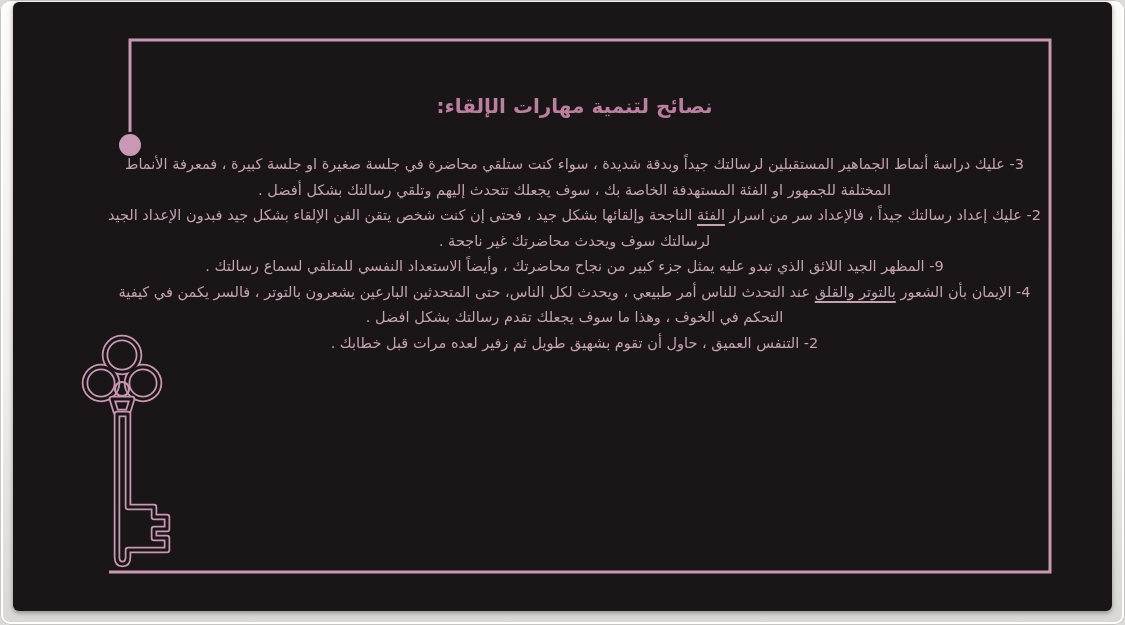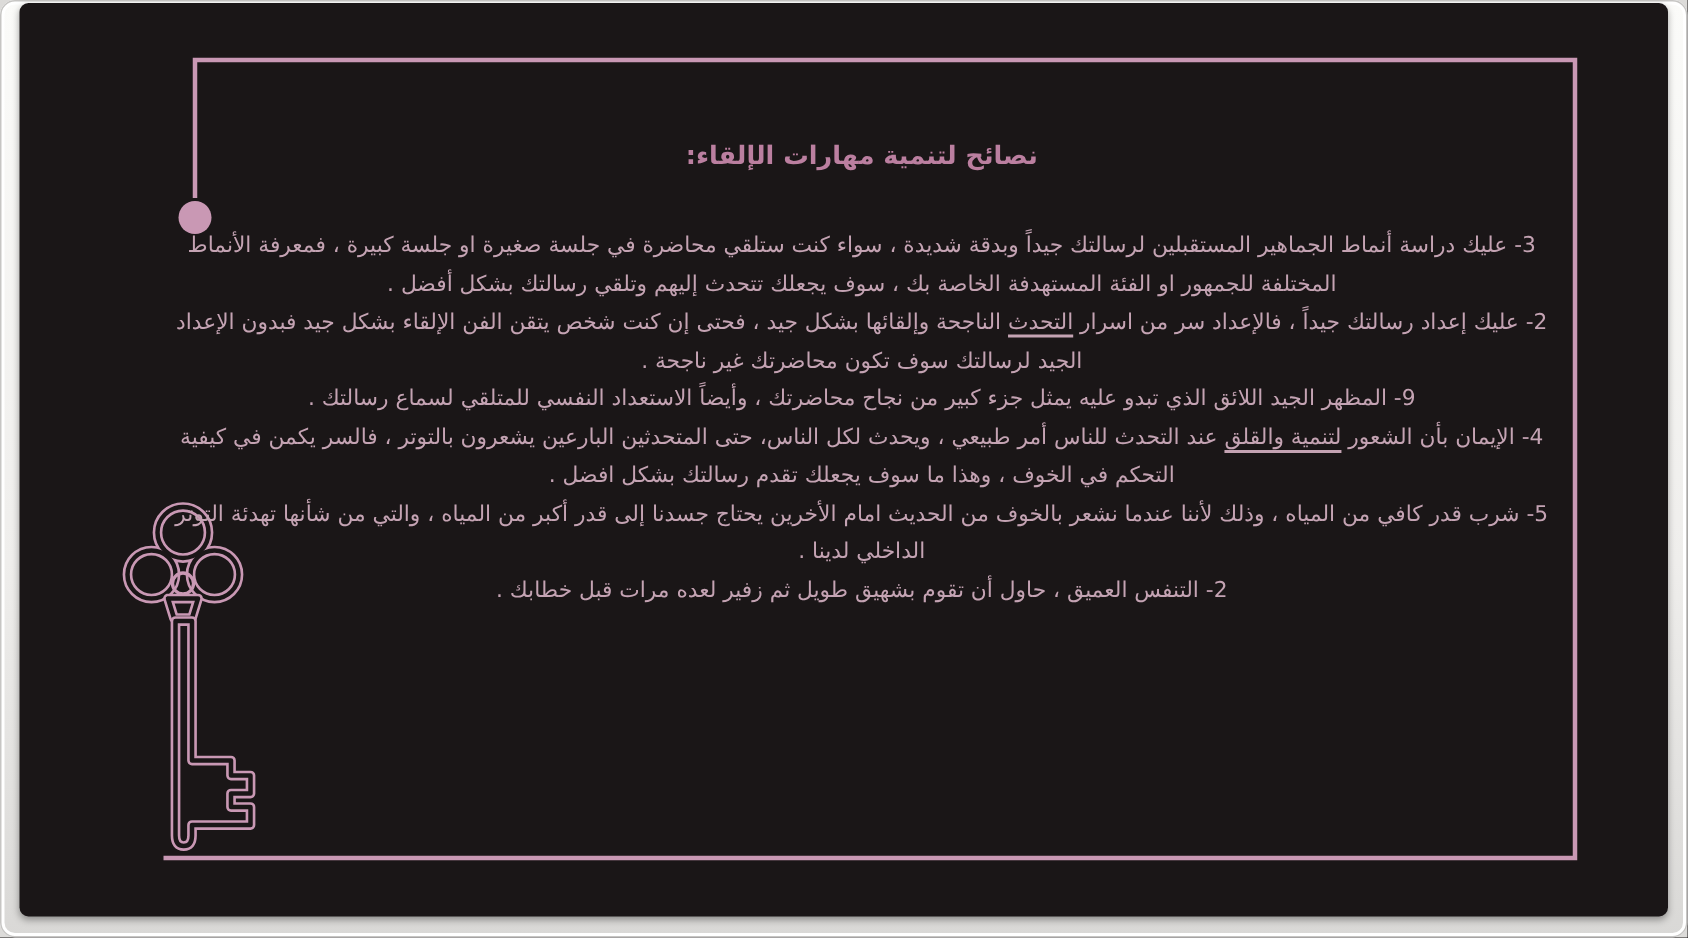--- a/index.html
+++ b/index.html
@@ -28,21 +28,21 @@
   }
   .deco{position:absolute;left:0;top:0;}
   .frame-line{fill:none;stroke:var(--accent);stroke-width:3;}
   .frame-dot{fill:var(--accent);stroke:none;}
   .k-out{fill:none;stroke:var(--accent);stroke-width:6.5;stroke-linejoin:round;stroke-linecap:round;}
   .k-in{fill:none;stroke:var(--bg);stroke-width:3;stroke-linejoin:round;stroke-linecap:round;}
   .k-thin{fill:none;stroke:var(--accent);stroke-width:2.2;}
   .slide-title{
     position:absolute;left:88px;top:92px;width:947px;
     direction:rtl;text-align:center;
-    color:var(--title);font-size:17px;font-weight:bold;
+    color:var(--title);font-size:20px;font-weight:bold;
     letter-spacing:.2px;
   }
   .tips{
     position:absolute;left:88px;top:150px;width:947px;
     direction:rtl;text-align:center;
     color:var(--body);font-size:14.5px;line-height:25.5px;
   }
   .tip{margin:0;}
   .u{text-decoration:underline;text-decoration-thickness:1.5px;text-underline-offset:4px;}
 </style>
@@ -75,20 +75,19 @@
 
       <path class="k-out" d="M104,412 L104,555 Q104,562 109.5,562 Q115,562 115,555 L115,548 L154,548 L154,536 L141,536 L141,527 L154,527 L154,515 L141,515 L141,505 L115,505 L115,412 Z"></path>
       <path class="k-in" d="M104,412 L104,555 Q104,562 109.5,562 Q115,562 115,555 L115,548 L154,548 L154,536 L141,536 L141,527 L154,527 L154,515 L141,515 L141,505 L115,505 L115,412 Z"></path>
     </g>
   </svg>
 
   <div class="slide-title">نصائح لتنمية مهارات الإلقاء:</div>
 
   <div class="tips">
       <div class="tip"><span>3- عليك دراسة أنماط الجماهير المستقبلين لرسالتك جيداً وبدقة شديدة ، سواء كنت ستلقي محاضرة في جلسة صغيرة او جلسة كبيرة ، فمعرفة الأنماط المختلفة للجمهور او الفئة المستهدفة الخاصة بك ، سوف يجعلك تتحدث إليهم وتلقي رسالتك بشكل أفضل .</span></div>
-      <div class="tip"><span>2- عليك إعداد رسالتك جيداً ، فالإعداد سر من اسرار </span><span class="u">التحدث</span><span> الناجحة وإلقائها بشكل جيد ، فحتى إن كنت شخص يتقن الفن الإلقاء بشكل جيد فبدون الإعداد الجيد لرسالتك سوف تكون محاضرتك غير ناجحة .</span></div>
+      <div class="tip"><span>2- عليك إعداد رسالتك جيداً ، فالإعداد سر من اسرار </span><span class="u">الفئة</span><span> الناجحة وإلقائها بشكل جيد ، فحتى إن كنت شخص يتقن الفن الإلقاء بشكل جيد فبدون الإعداد الجيد لرسالتك سوف ويحدث محاضرتك غير ناجحة .</span></div>
       <div class="tip"><span>9- المظهر الجيد اللائق الذي تبدو عليه يمثل جزء كبير من نجاح محاضرتك ، وأيضاً الاستعداد النفسي للمتلقي لسماع رسالتك .</span></div>
-      <div class="tip"><span>4- الإيمان بأن الشعور </span><span class="u">لتنمية والقلق</span><span> عند التحدث للناس أمر طبيعي ، ويحدث لكل الناس، حتى المتحدثين البارعين يشعرون بالتوتر ، فالسر يكمن في كيفية التحكم في الخوف ، وهذا ما سوف يجعلك تقدم رسالتك بشكل افضل .</span></div>
-      <div class="tip"><span>5- شرب قدر كافي من المياه ، وذلك لأننا عندما نشعر بالخوف من الحديث امام الأخرين يحتاج جسدنا إلى قدر أكبر من المياه ، والتي من شأنها تهدئة التوتر الداخلي لدينا .</span></div>
+      <div class="tip"><span>4- الإيمان بأن الشعور </span><span class="u">بالتوتر والقلق</span><span> عند التحدث للناس أمر طبيعي ، ويحدث لكل الناس، حتى المتحدثين البارعين يشعرون بالتوتر ، فالسر يكمن في كيفية التحكم في الخوف ، وهذا ما سوف يجعلك تقدم رسالتك بشكل افضل .</span></div>
       <div class="tip"><span>2- التنفس العميق ، حاول أن تقوم بشهيق طويل ثم زفير لعده مرات قبل خطابك .</span></div>
     </div>
 
 </div>
 
 </body></html>

